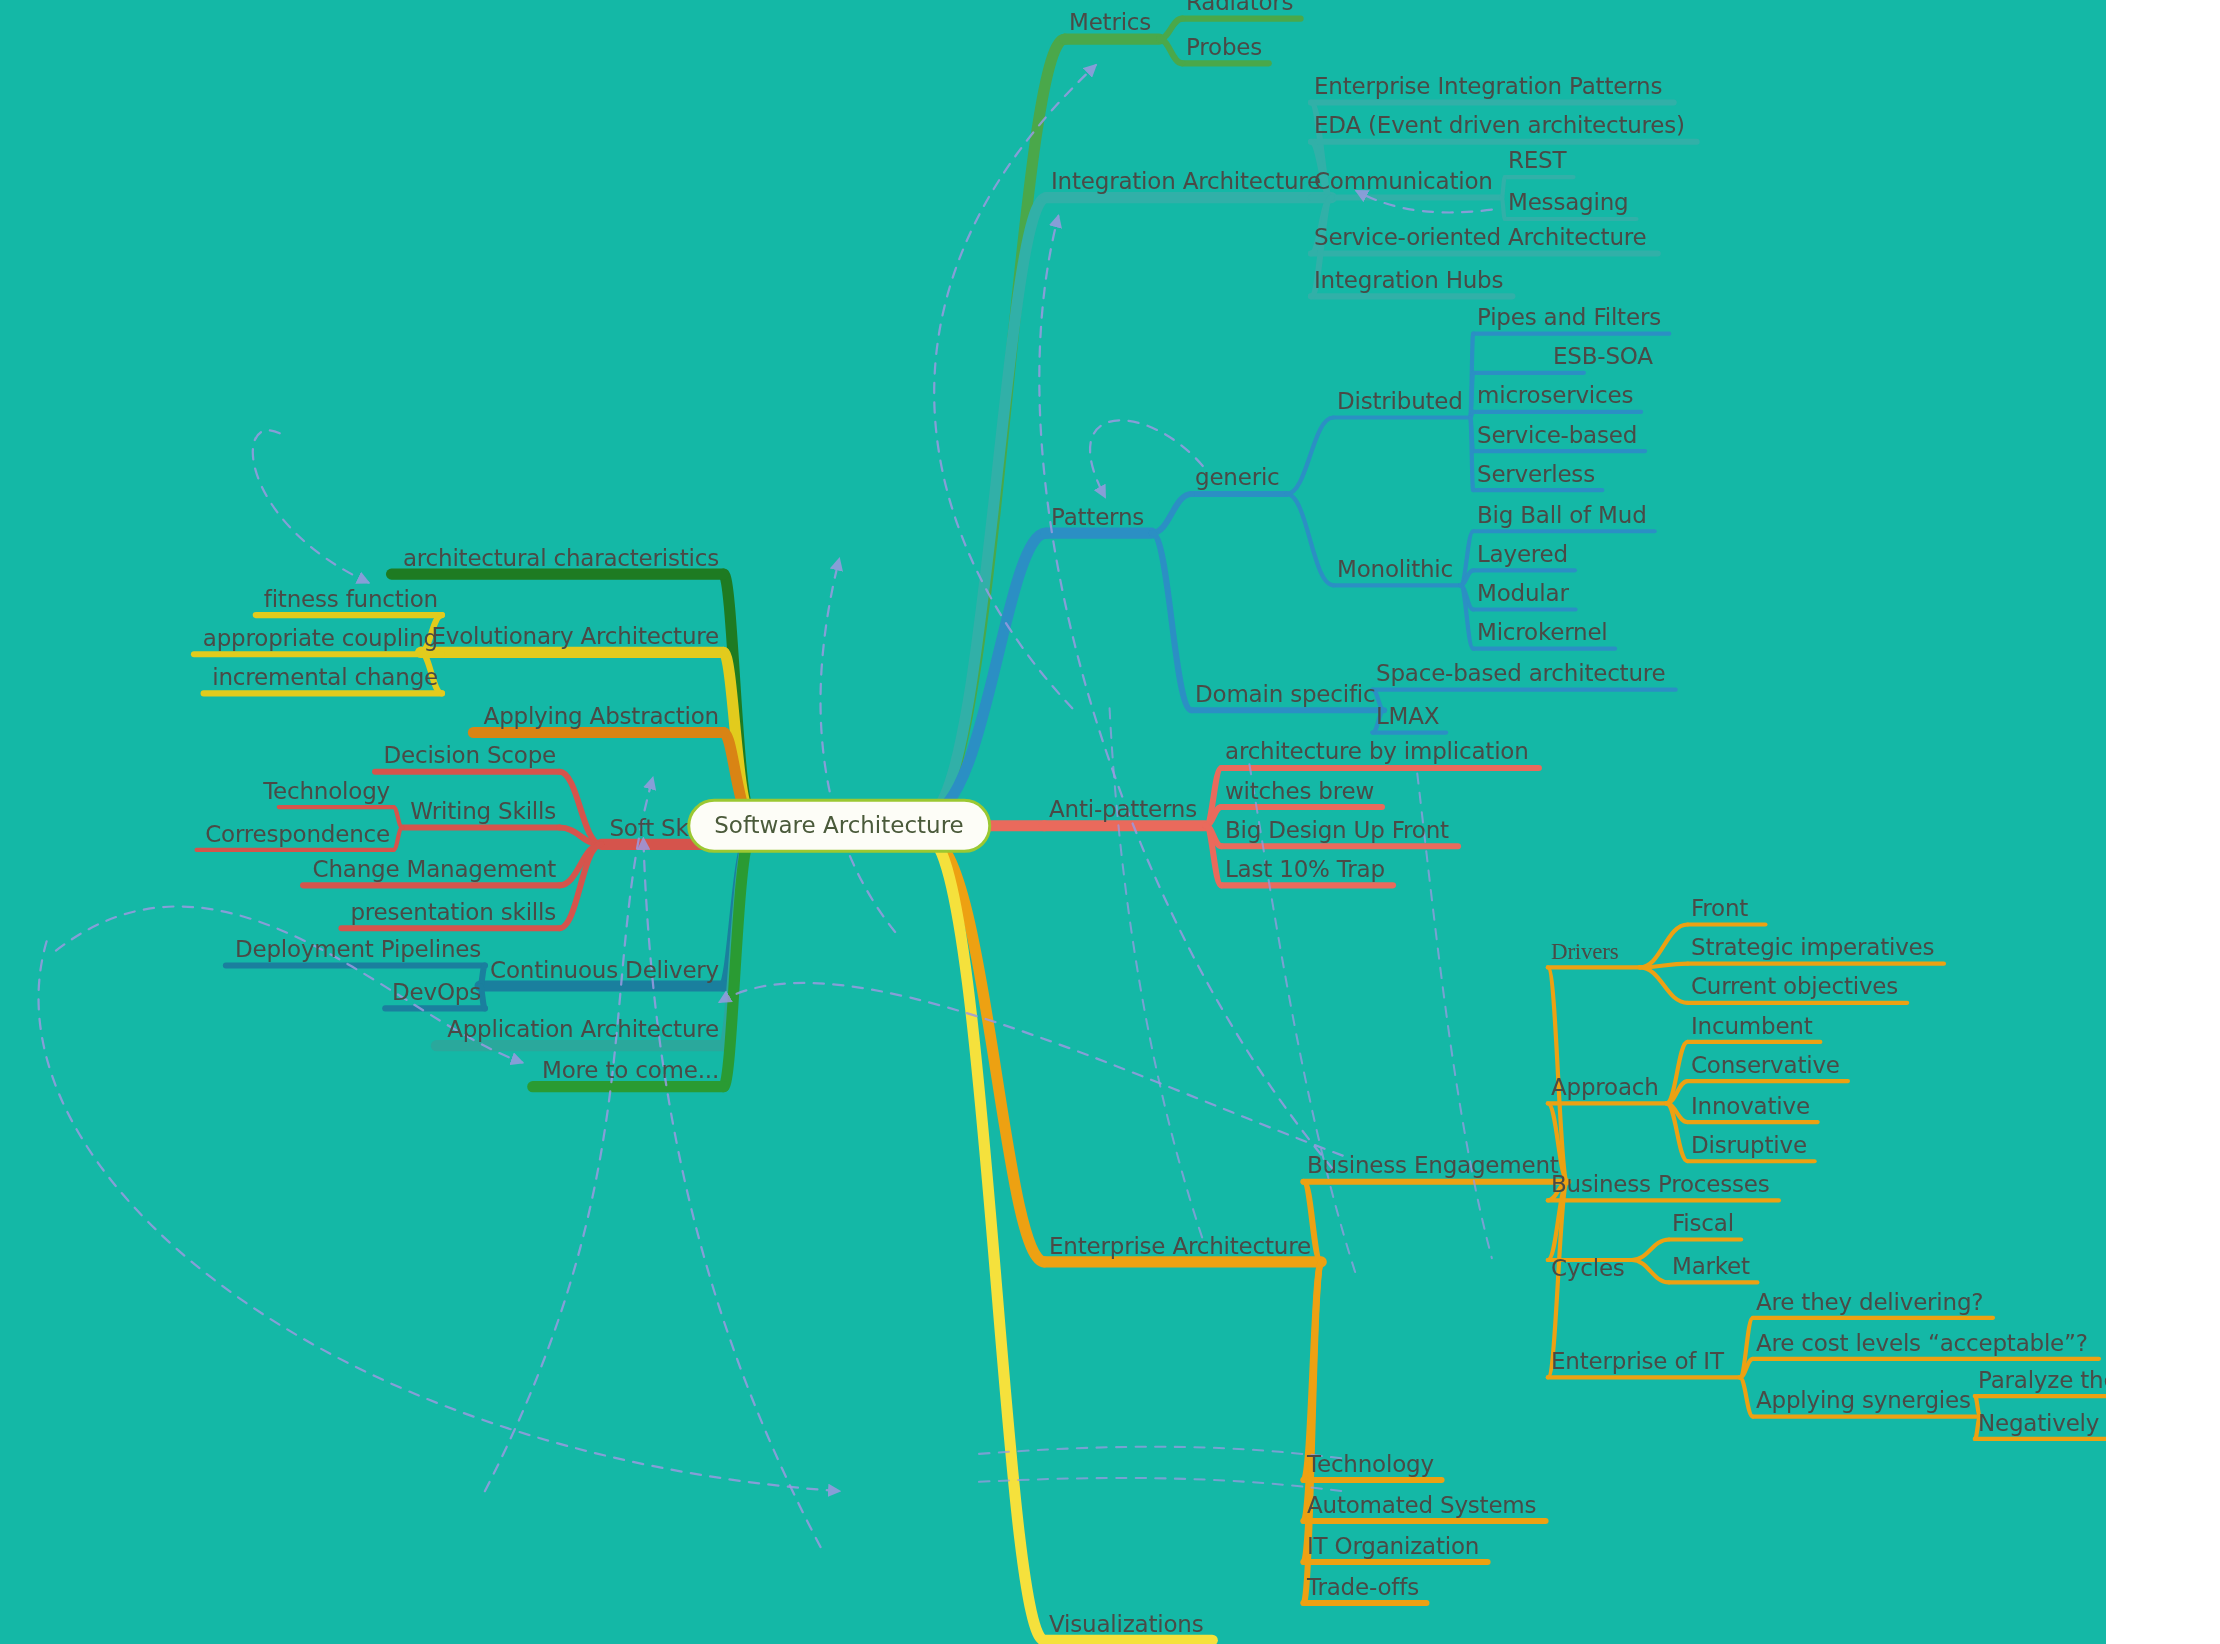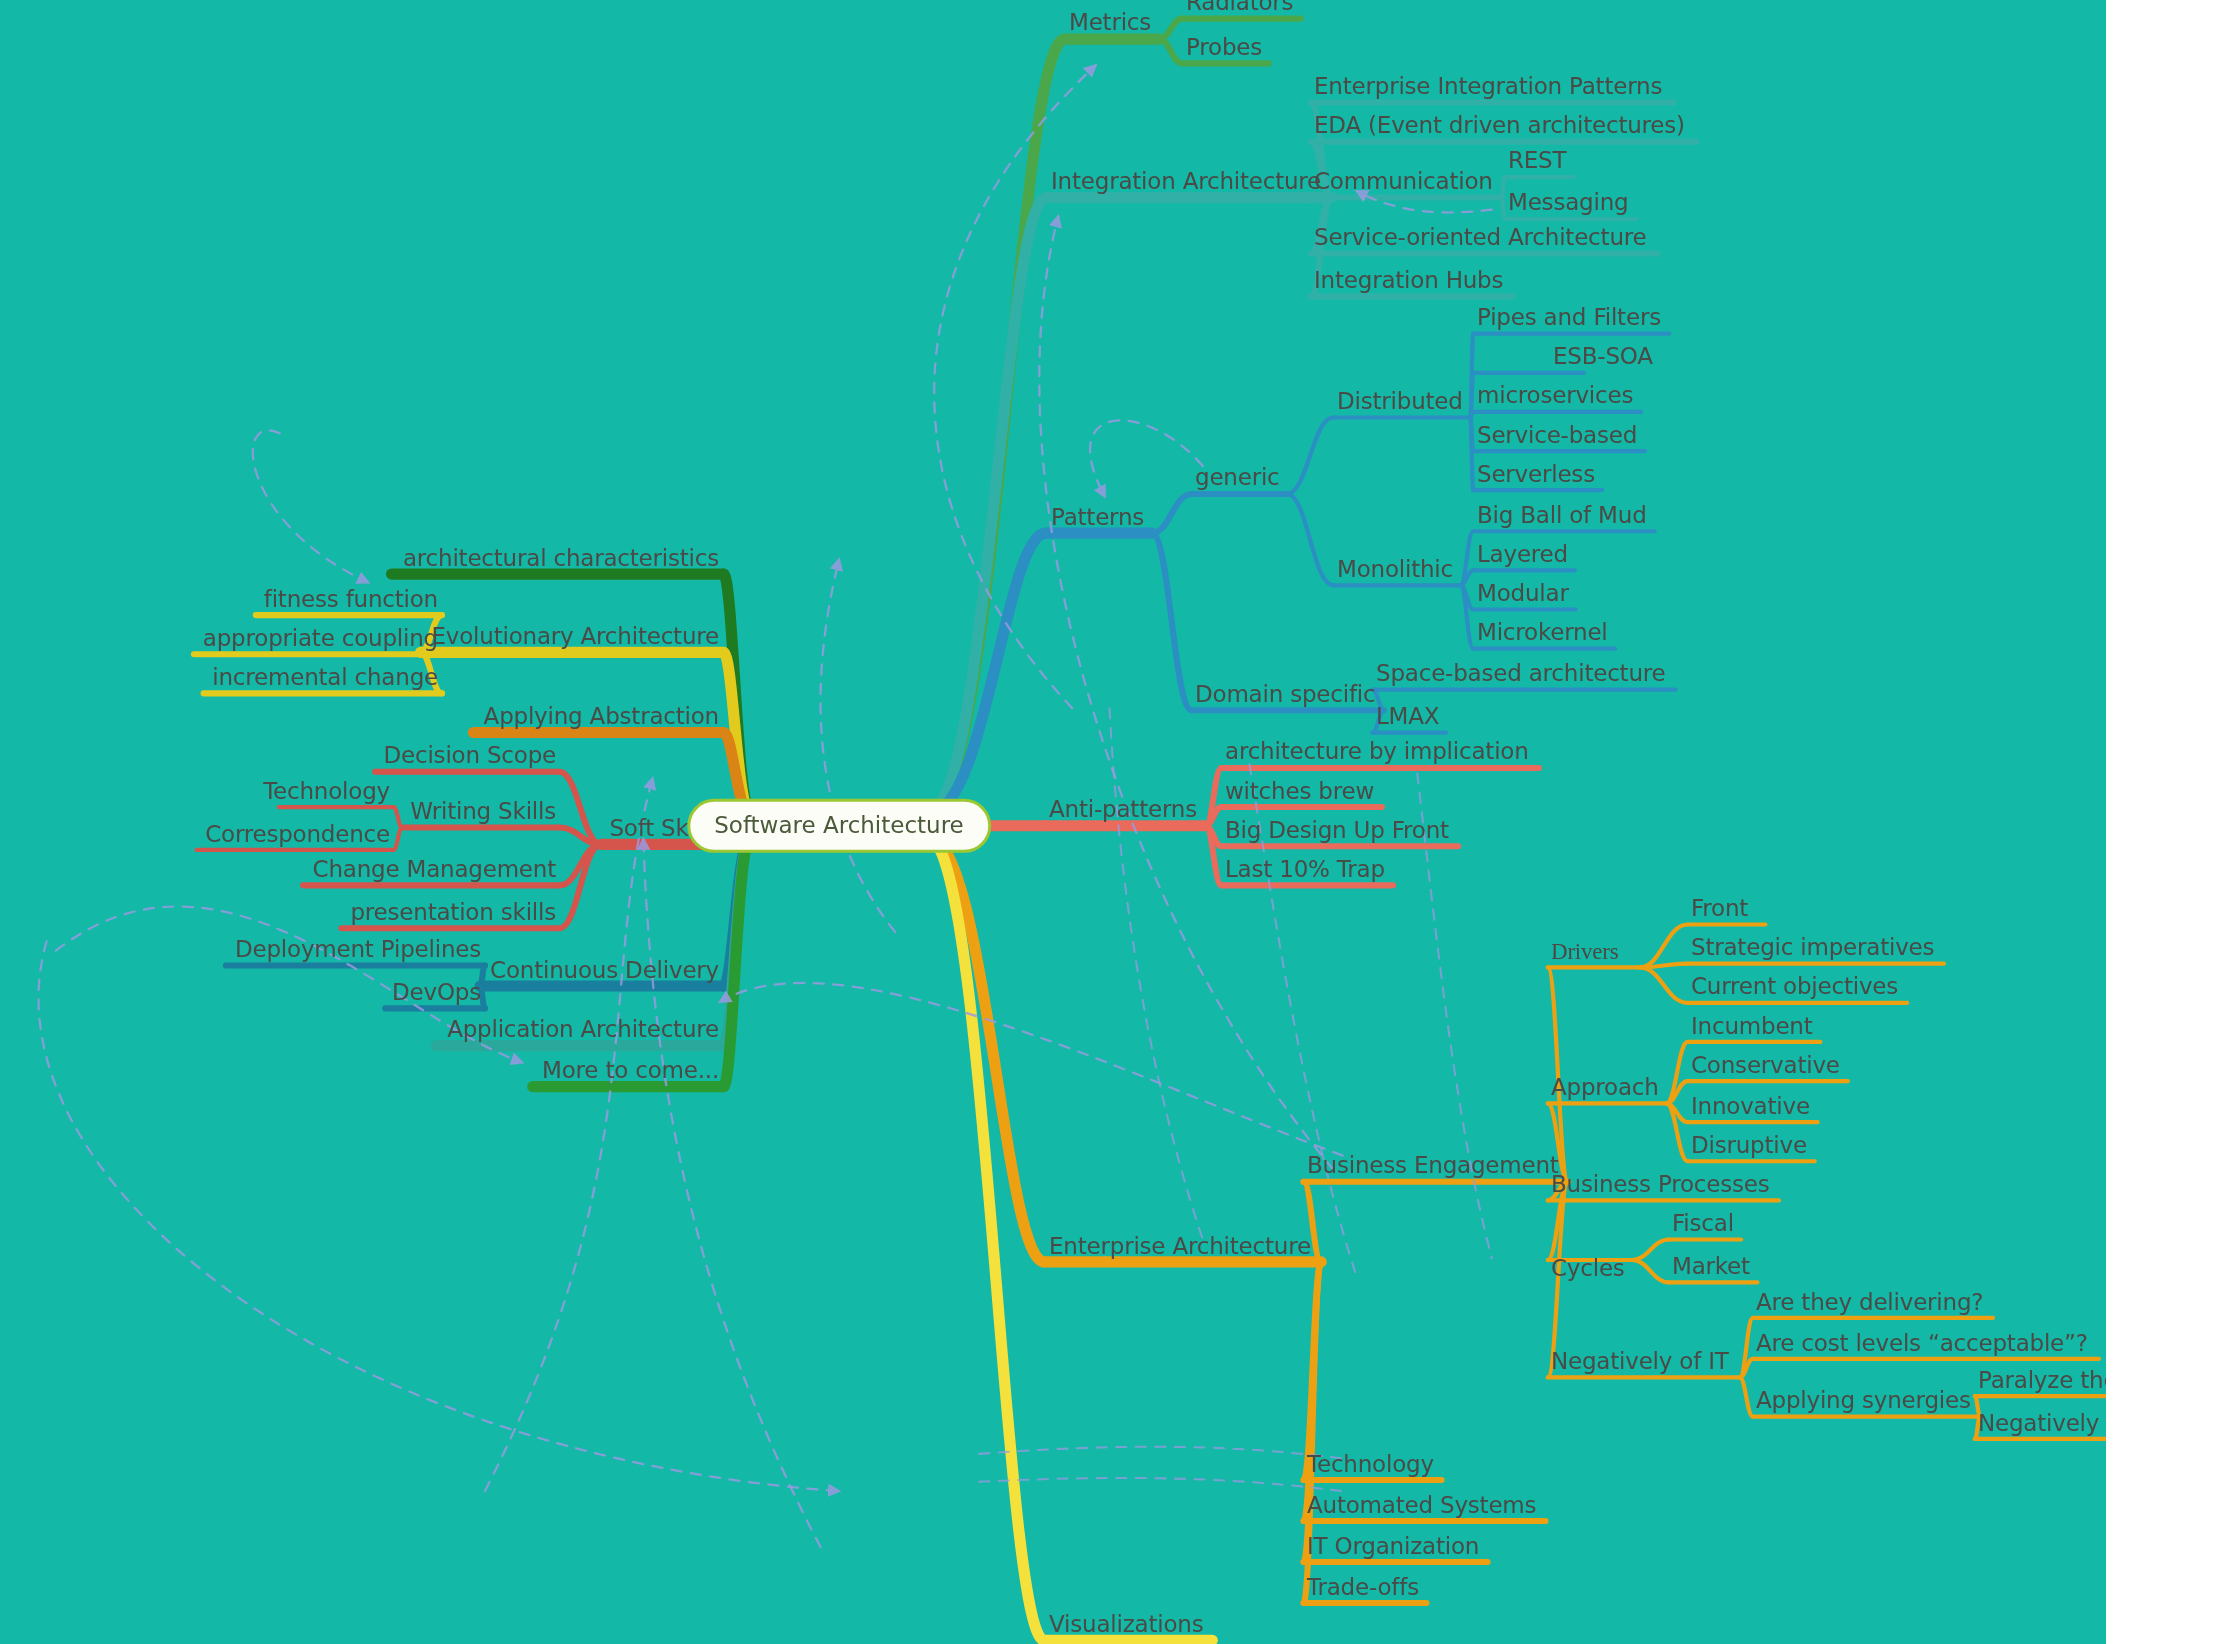--- a/index.html
+++ b/index.html
@@ -252,21 +252,21 @@
       <div class="lbl r-anchor" style="left: 1691px; top: 998px;">Current objectives</div>
       <div class="lbl r-anchor" style="left: 1551px; top: 1099px;">Approach</div>
       <div class="lbl r-anchor" style="left: 1691px; top: 1038px;">Incumbent</div>
       <div class="lbl r-anchor" style="left: 1691px; top: 1077px;">Conservative</div>
       <div class="lbl r-anchor" style="left: 1691px; top: 1118px;">Innovative</div>
       <div class="lbl r-anchor" style="left: 1691px; top: 1157px;">Disruptive</div>
       <div class="lbl r-anchor" style="left: 1551px; top: 1196px;">Business Processes</div>
       <div class="lbl r-anchor" style="left: 1551px; top: 1256px; margin-top: 24px;">Cycles</div>
       <div class="lbl r-anchor" style="left: 1672px; top: 1235px;">Fiscal</div>
       <div class="lbl r-anchor" style="left: 1672px; top: 1278px;">Market</div>
-      <div class="lbl r-anchor" style="left: 1551px; top: 1373px;">Negatively of IT</div>
+      <div class="lbl r-anchor" style="left: 1551px; top: 1373px;">Enterprise of IT</div>
       <div class="lbl r-anchor" style="left: 1756px; top: 1314px;">Are they delivering?</div>
       <div class="lbl r-anchor" style="left: 1756px; top: 1355px;">Are cost levels “acceptable”?</div>
       <div class="lbl r-anchor" style="left: 1756px; top: 1412px;">Applying synergies</div>
       <div class="lbl r-anchor" style="left: 1978px; top: 1392px;">Paralyze the business?</div>
       <div class="lbl r-anchor" style="left: 1978px; top: 1435px;">Negatively impact delivery?</div>
       <div class="lbl r-anchor" style="left: 1307px; top: 1476px;">Technology</div>
       <div class="lbl r-anchor" style="left: 1307px; top: 1517px; text-align: right;">Automated Systems</div>
       <div class="lbl r-anchor" style="left: 1307px; top: 1558px;">IT Organization</div>
       <div class="lbl r-anchor" style="left: 1307px; top: 1599px;">Trade-offs</div>
       <div class="lbl r-anchor" style="left: 1049px; top: 1636px;">Visualizations</div>

